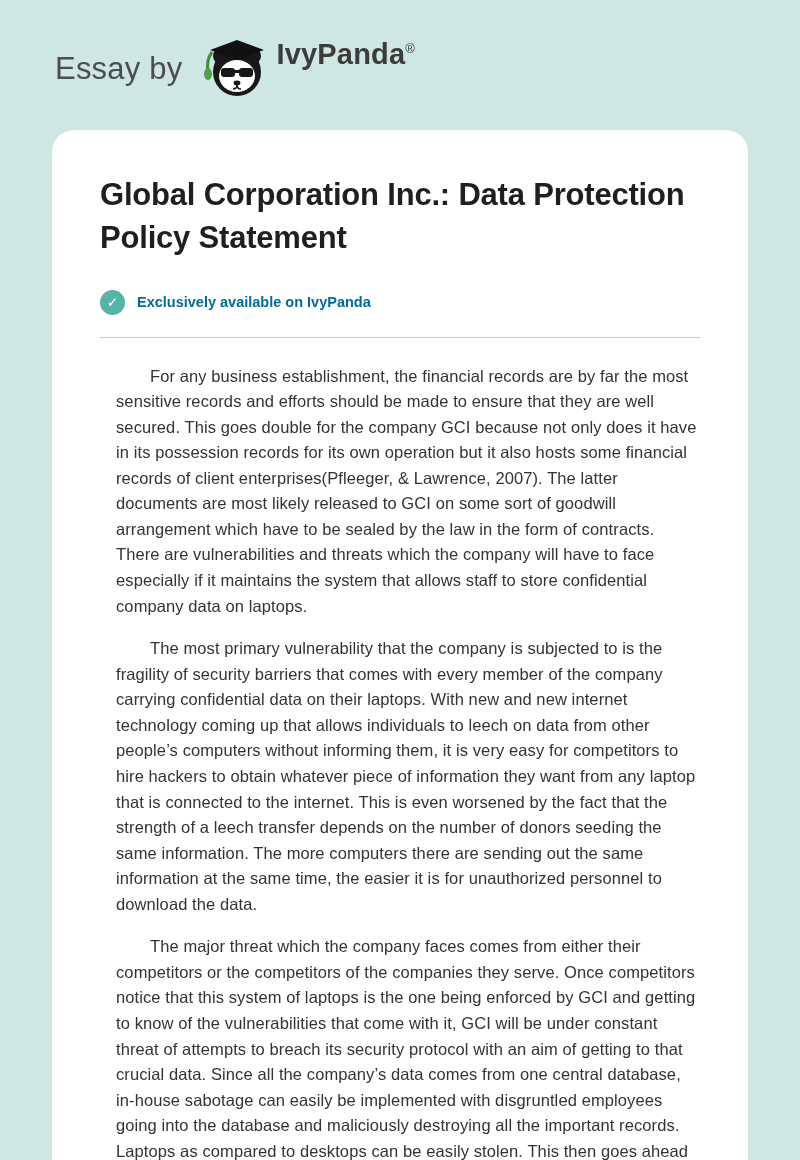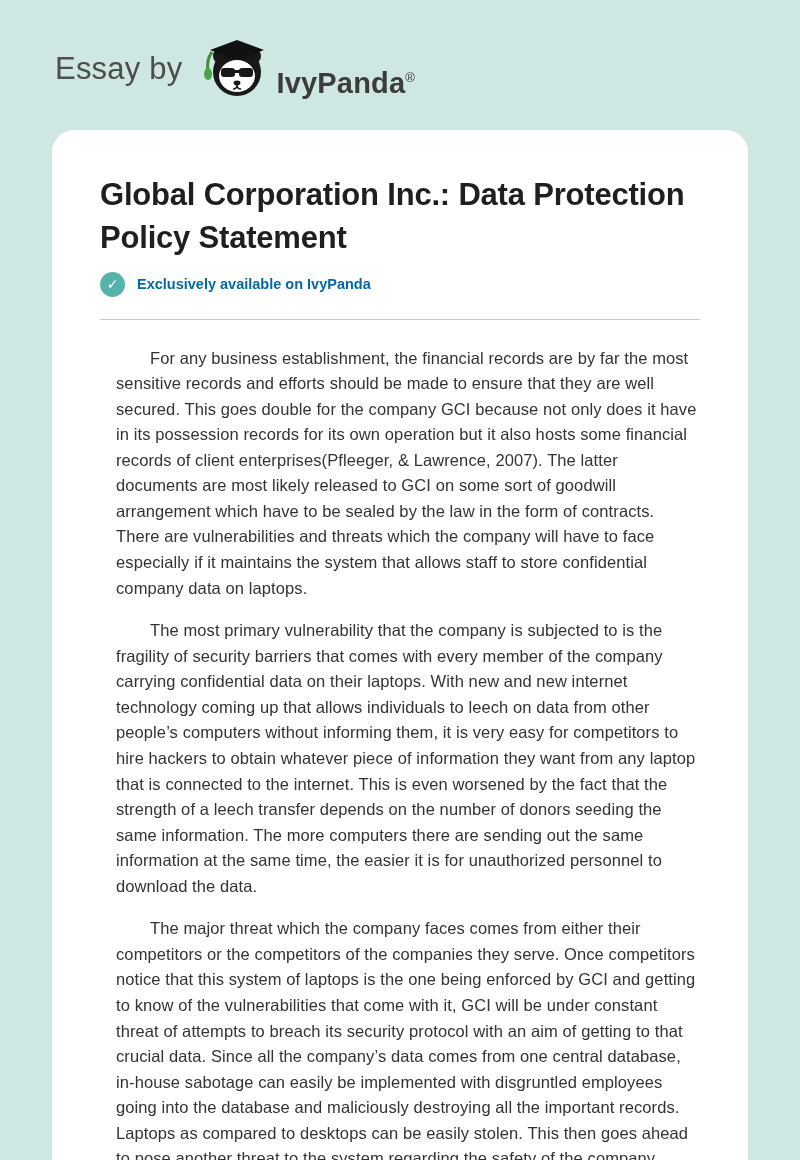--- a/index.html
+++ b/index.html
@@ -25,21 +25,21 @@
     padding: 38px 0 24px 55px;
   }
   .header .prefix {
     font-size: 31px;
     color: #4d4d4d;
     letter-spacing: 0.2px;
     margin-right: 18px;
   }
   .logo-wrap {
     display: flex;
-    align-items: flex-end;
+    align-items: flex-start;
   }
   .logo-svg { display: block; margin-right: 10px; }
   .brand {
     font-size: 29px;
     font-weight: 700;
     color: #3c3c3c;
     letter-spacing: 0.2px;
   }
   .brand sup {
     font-size: 13px;
@@ -54,21 +54,21 @@
     margin: 6px 52px 0 52px;
     padding: 44px 48px 58px 22px;
     min-height: 975px;
   }
   .card-inner { padding-left: 26px; }
   .title {
     font-size: 31px;
     line-height: 1.38;
     font-weight: 700;
     color: #1f1f1f;
-    margin-bottom: 12px;
+    margin-bottom: 30px;
     letter-spacing: -0.2px;
   }
   .badge-row {
     display: flex;
     align-items: center;
     margin-bottom: 22px;
   }
   .badge-check {
     width: 25px;
     height: 25px;

